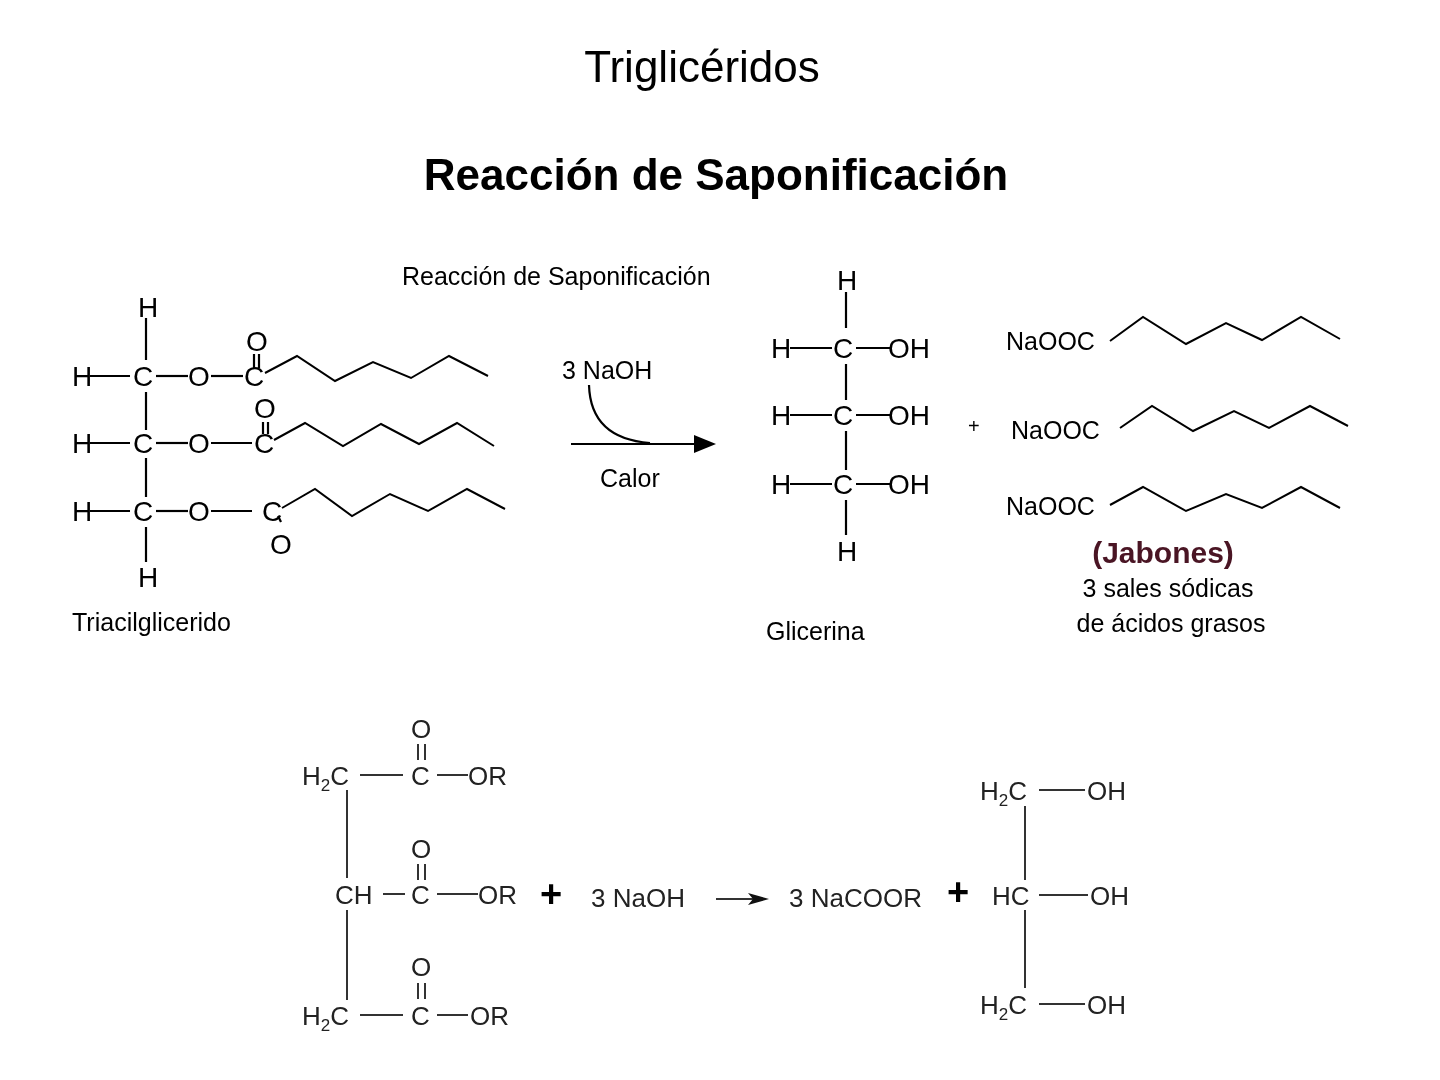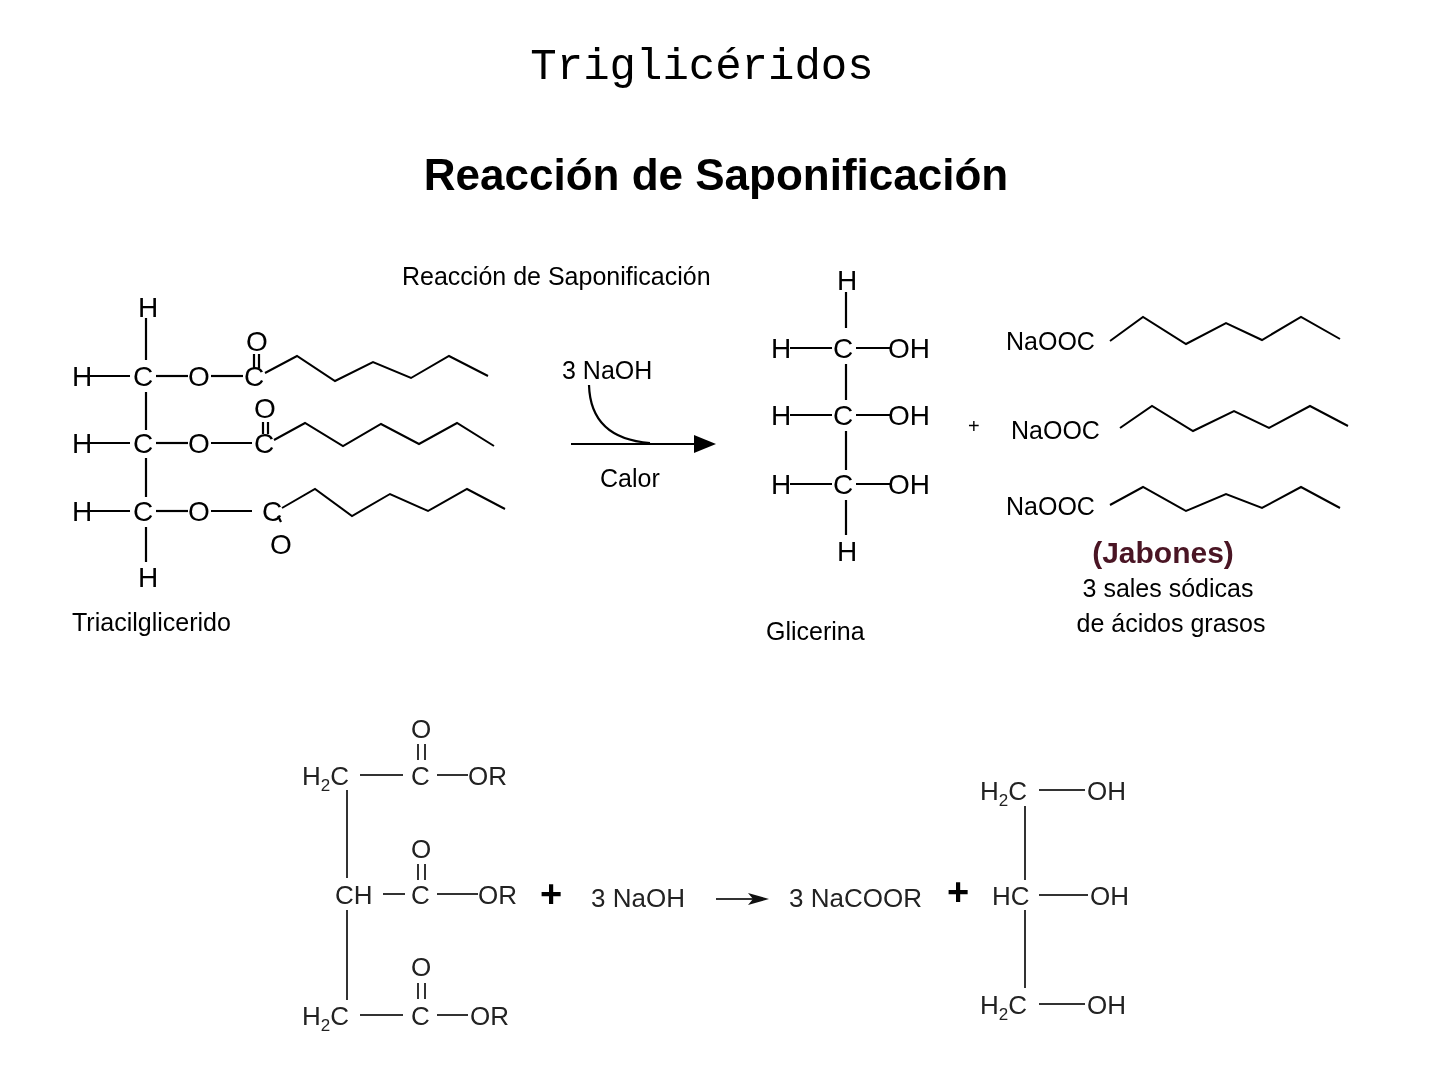--- a/index.html
+++ b/index.html
@@ -1,18 +1,18 @@
 <!DOCTYPE html>
 <html><head>
 <meta charset="utf-8">
 <style>
   html, body { margin: 0; padding: 0; background: #ffffff; }
   body { width: 1440px; height: 1080px; position: relative; overflow: hidden; font-family: "Liberation Sans", sans-serif; color: #000; }
   .abs { position: absolute; white-space: nowrap; }
-  #slide-title { left: 0; width: 1404px; top: 42px; text-align: center; font-family: Liberation Mono, monospace; font-size: 44px; font-weight: normal; }
+  #slide-title { left: 0; width: 1404px; top: 42px; text-align: center; font-family: Liberation Sans, sans-serif; font-size: 44px; font-weight: normal; }
   #slide-subtitle { left: 0; width: 1432px; top: 150px; text-align: center; font-family: "Liberation Sans", sans-serif; font-size: 44px; font-weight: bold; }
   svg text { font-family: "Liberation Sans", sans-serif; fill: #000; }
   .atom { font-size: 28px; }
   .lbl { font-size: 25px; }
   .atom2 { font-size: 26px; fill: #222; }
   .sub { font-size: 17px; }
   .jab { font-size: 30px; font-weight: bold; fill: #4a1524; }
   .bond { stroke: #000; stroke-width: 2.2; fill: none; }
   .bond2 { stroke: #333; stroke-width: 2; fill: none; }
   .chain { stroke: #000; stroke-width: 2; fill: none; stroke-linejoin: miter; }

